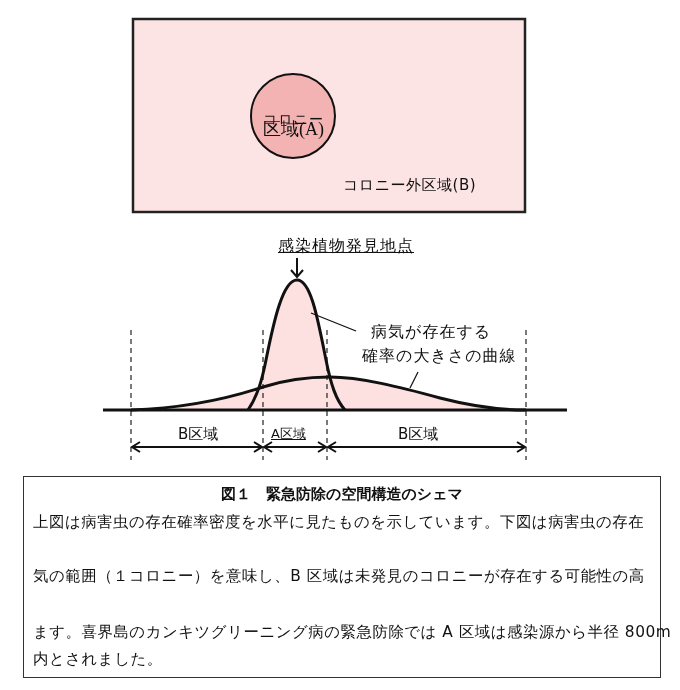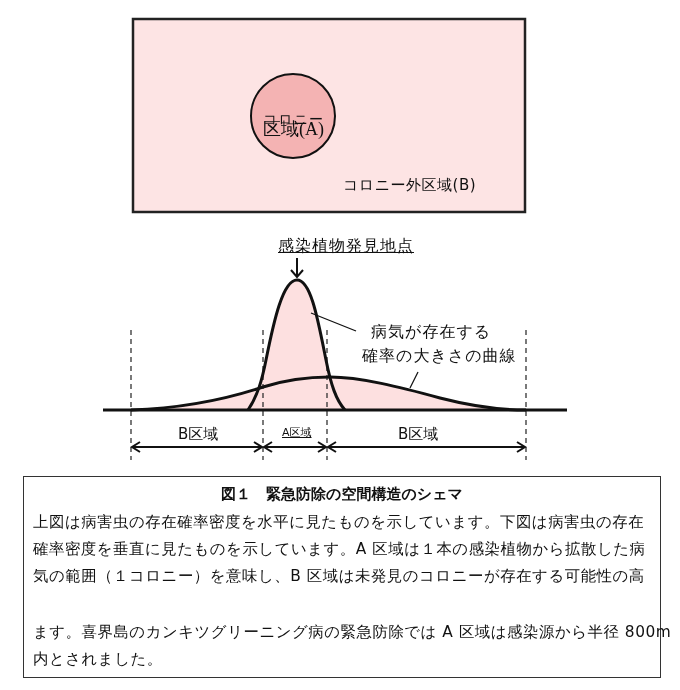--- a/index.html
+++ b/index.html
@@ -60,23 +60,22 @@
 
 <div class="lbl" style="left:263px; top:112px; font-size:14px; letter-spacing:1px;">コロニー</div>
 <div class="lbl" style="left:263px; top:120px; font-size:18px;font-family:Liberation Serif, serif;">区域(A)</div>
 <div class="lbl" style="left:343px; top:178px; font-size:15px; letter-spacing:0.5px;">コロニー外区域(B)</div>
 
 <div class="lbl" style="left:278px; top:238px; font-size:16px; letter-spacing:1px;text-decoration:underline;">感染植物発見地点</div>
 <div class="lbl" style="left:362px; top:324px; font-size:16px; letter-spacing:1px;margin-left:9px;">病気が存在する</div>
 <div class="lbl" style="left:362px; top:348px; font-size:16px; letter-spacing:1px;">確率の大きさの曲線</div>
 
 <div class="lbl" style="left:178px; top:427px; font-size:15px;">B区域</div>
-<div class="lbl" style="left:282px; top:427px; font-size:11px;text-decoration:underline;">A区域</div>
+<div class="lbl" style="left:271px; top:427px; font-size:13px;text-decoration:underline;">A区域</div>
 <div class="lbl" style="left:398px; top:427px; font-size:15px;">B区域</div>
 
 <div class="caption-box">
   <div class="cap-title">図１　緊急防除の空間構造のシェマ</div>
   <div class="cap-line" style="top:36px;">上図は病害虫の存在確率密度を水平に見たものを示しています。下図は病害虫の存在</div>
-  <div class="cap-line" style="top:63px;">確率密度を垂直に見たものを示しています。A 区域は１本の感染植物から拡散した病</div>
   <div class="cap-line" style="top:90px;">気の範囲（１コロニー）を意味し、B 区域は未発見のコロニーが存在する可能性の高</div>
   <div class="cap-line" style="top:146px;">ます。喜界島のカンキツグリーニング病の緊急防除では A 区域は感染源から半径 800m</div>
   <div class="cap-line" style="top:173px;">内とされました。</div>
 </div>
 
 </body></html>

